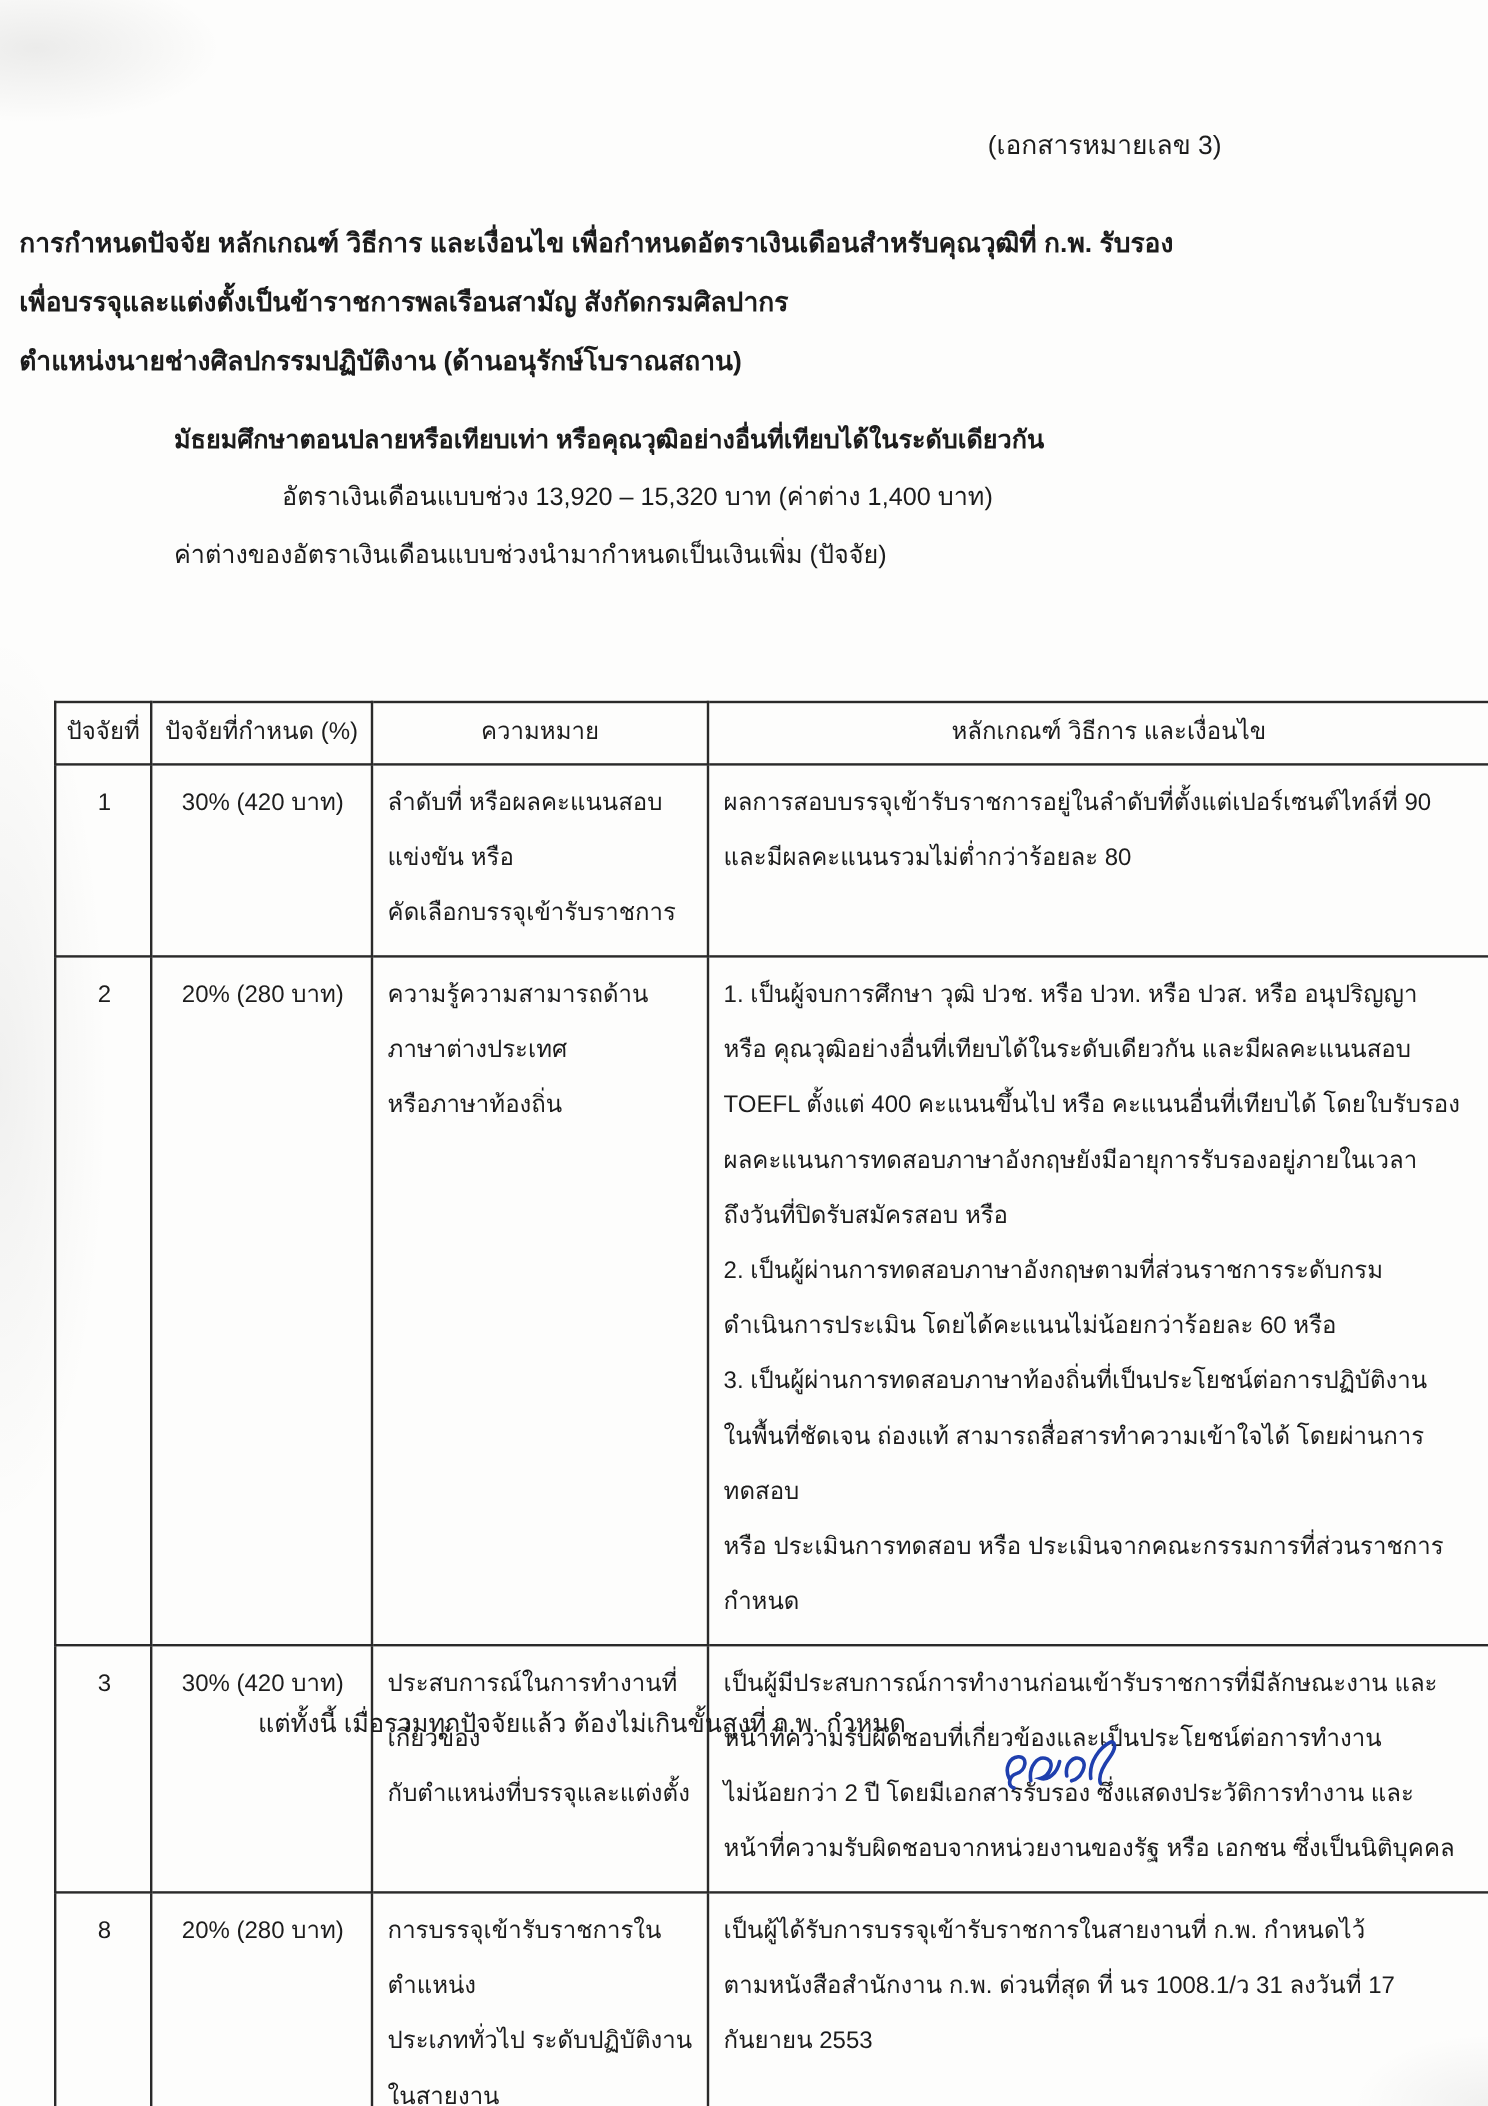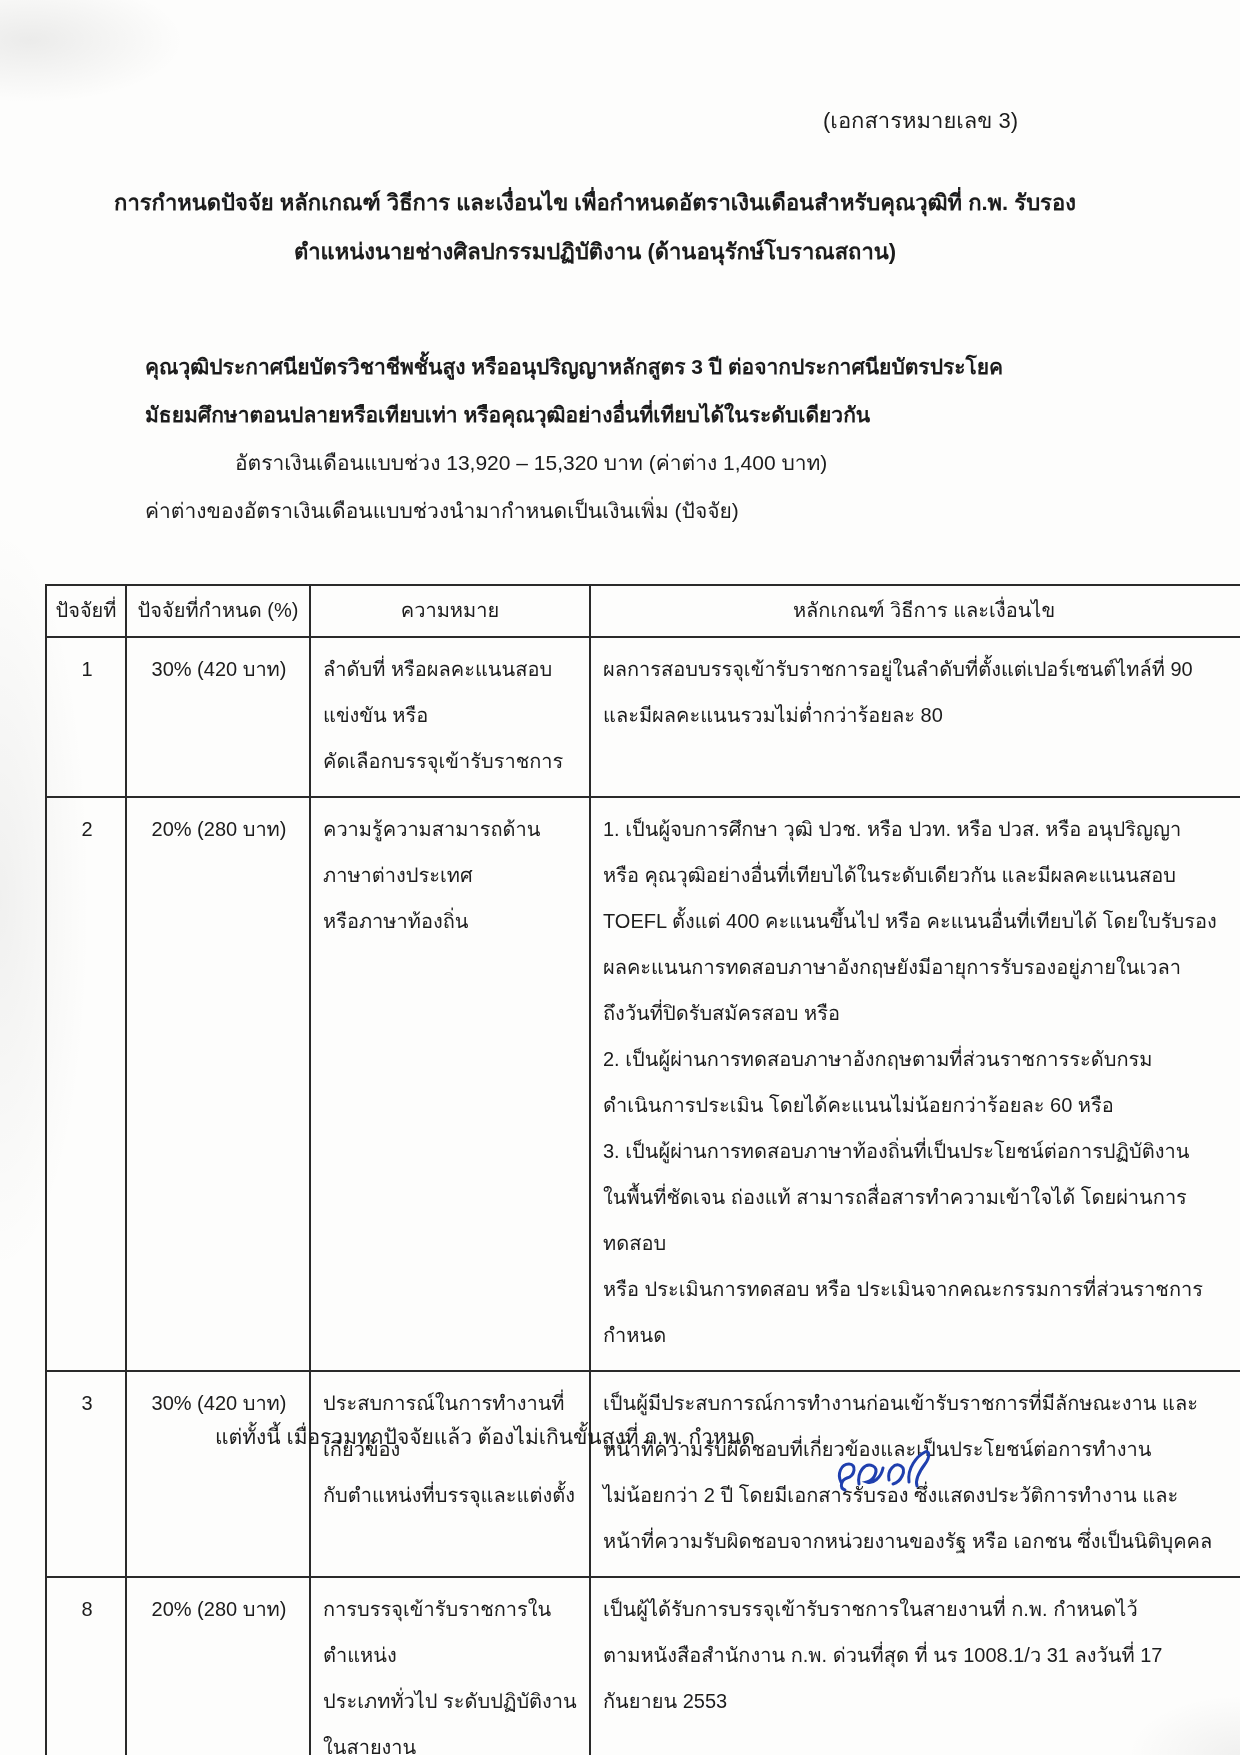--- a/index.html
+++ b/index.html
@@ -21,23 +21,23 @@
   .doc-number {
     position: absolute;
     top: 103px;
     right: 222px;
     font-size: 22px;
     margin-left: 45px;
   }
   .title-block {
     position: absolute;
     top: 178px;
-    left: 0;
+    left: 16px;
     width: 1190px;
-    text-align: center;
+    text-align: left;
   }
   .title-block div {
     font-size: 22px;
     font-weight: bold;
     line-height: 49px;
   }
   .intro-block {
     position: absolute;
     top: 343px;
     left: 145px;
@@ -98,25 +98,25 @@
 </style>
 </head>
 <body>
 
 <div class="page">
 
   <div class="doc-number">(เอกสารหมายเลข 3)</div>
 
   <div class="title-block">
     <div>การกำหนดปัจจัย หลักเกณฑ์ วิธีการ และเงื่อนไข เพื่อกำหนดอัตราเงินเดือนสำหรับคุณวุฒิที่ ก.พ. รับรอง</div>
+    <div>เพื่อบรรจุและแต่งตั้งเป็นข้าราชการพลเรือนสามัญ สังกัดกรมศิลปากร</div>
     <div>ตำแหน่งนายช่างศิลปกรรมปฏิบัติงาน (ด้านอนุรักษ์โบราณสถาน)</div>
   </div>
 
   <div class="intro-block">
-    <div class="intro-strong">คุณวุฒิประกาศนียบัตรวิชาชีพชั้นสูง หรืออนุปริญญาหลักสูตร 3 ปี ต่อจากประกาศนียบัตรประโยค</div>
     <div class="intro-strong">มัธยมศึกษาตอนปลายหรือเทียบเท่า หรือคุณวุฒิอย่างอื่นที่เทียบได้ในระดับเดียวกัน</div>
     <div class="indent-1">อัตราเงินเดือนแบบช่วง 13,920 – 15,320 บาท (ค่าต่าง 1,400 บาท)</div>
     <div>ค่าต่างของอัตราเงินเดือนแบบช่วงนำมากำหนดเป็นเงินเพิ่ม (ปัจจัย)</div>
   </div>
 
   <table class="factor-table">
     <thead>
       <tr>
         <th class="col-no">ปัจจัยที่</th>
         <th class="col-pct">ปัจจัยที่กำหนด (%)</th>

